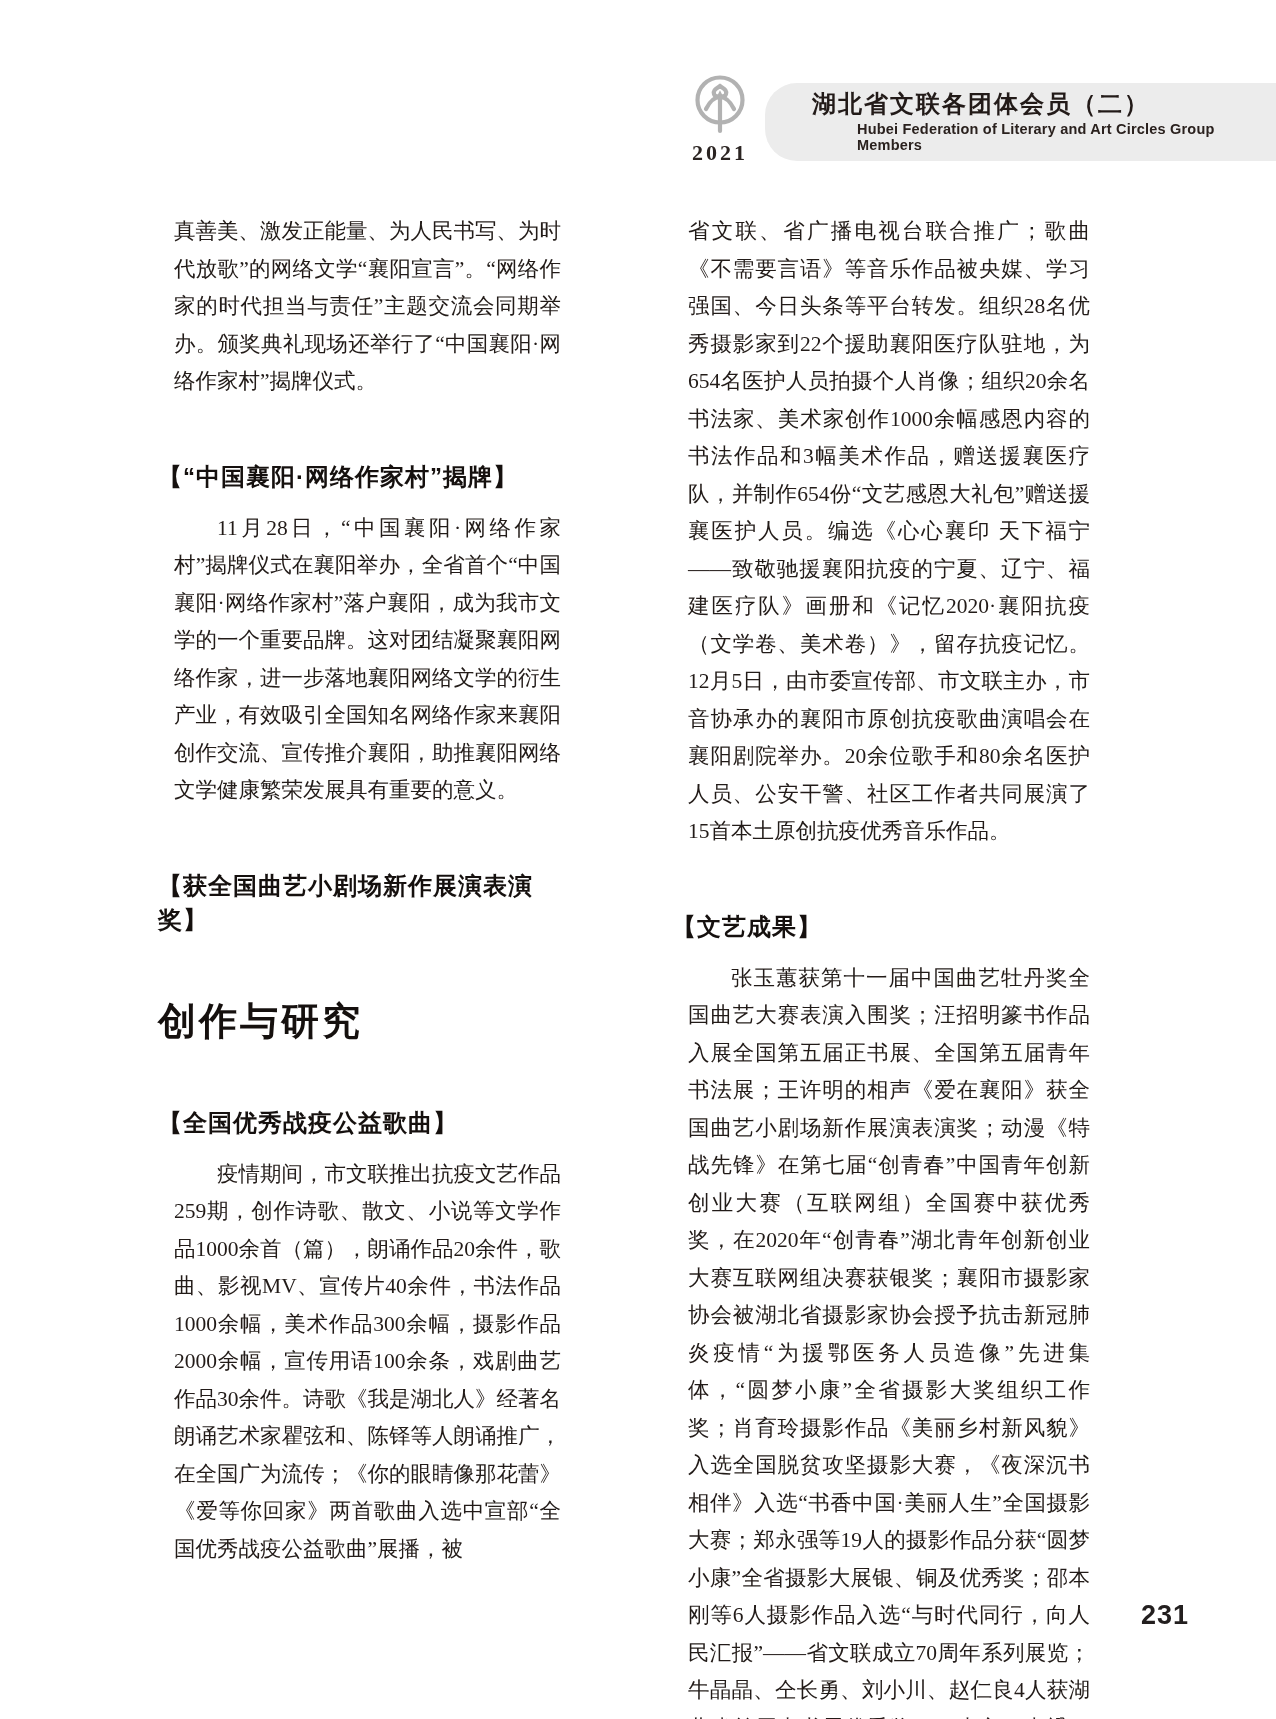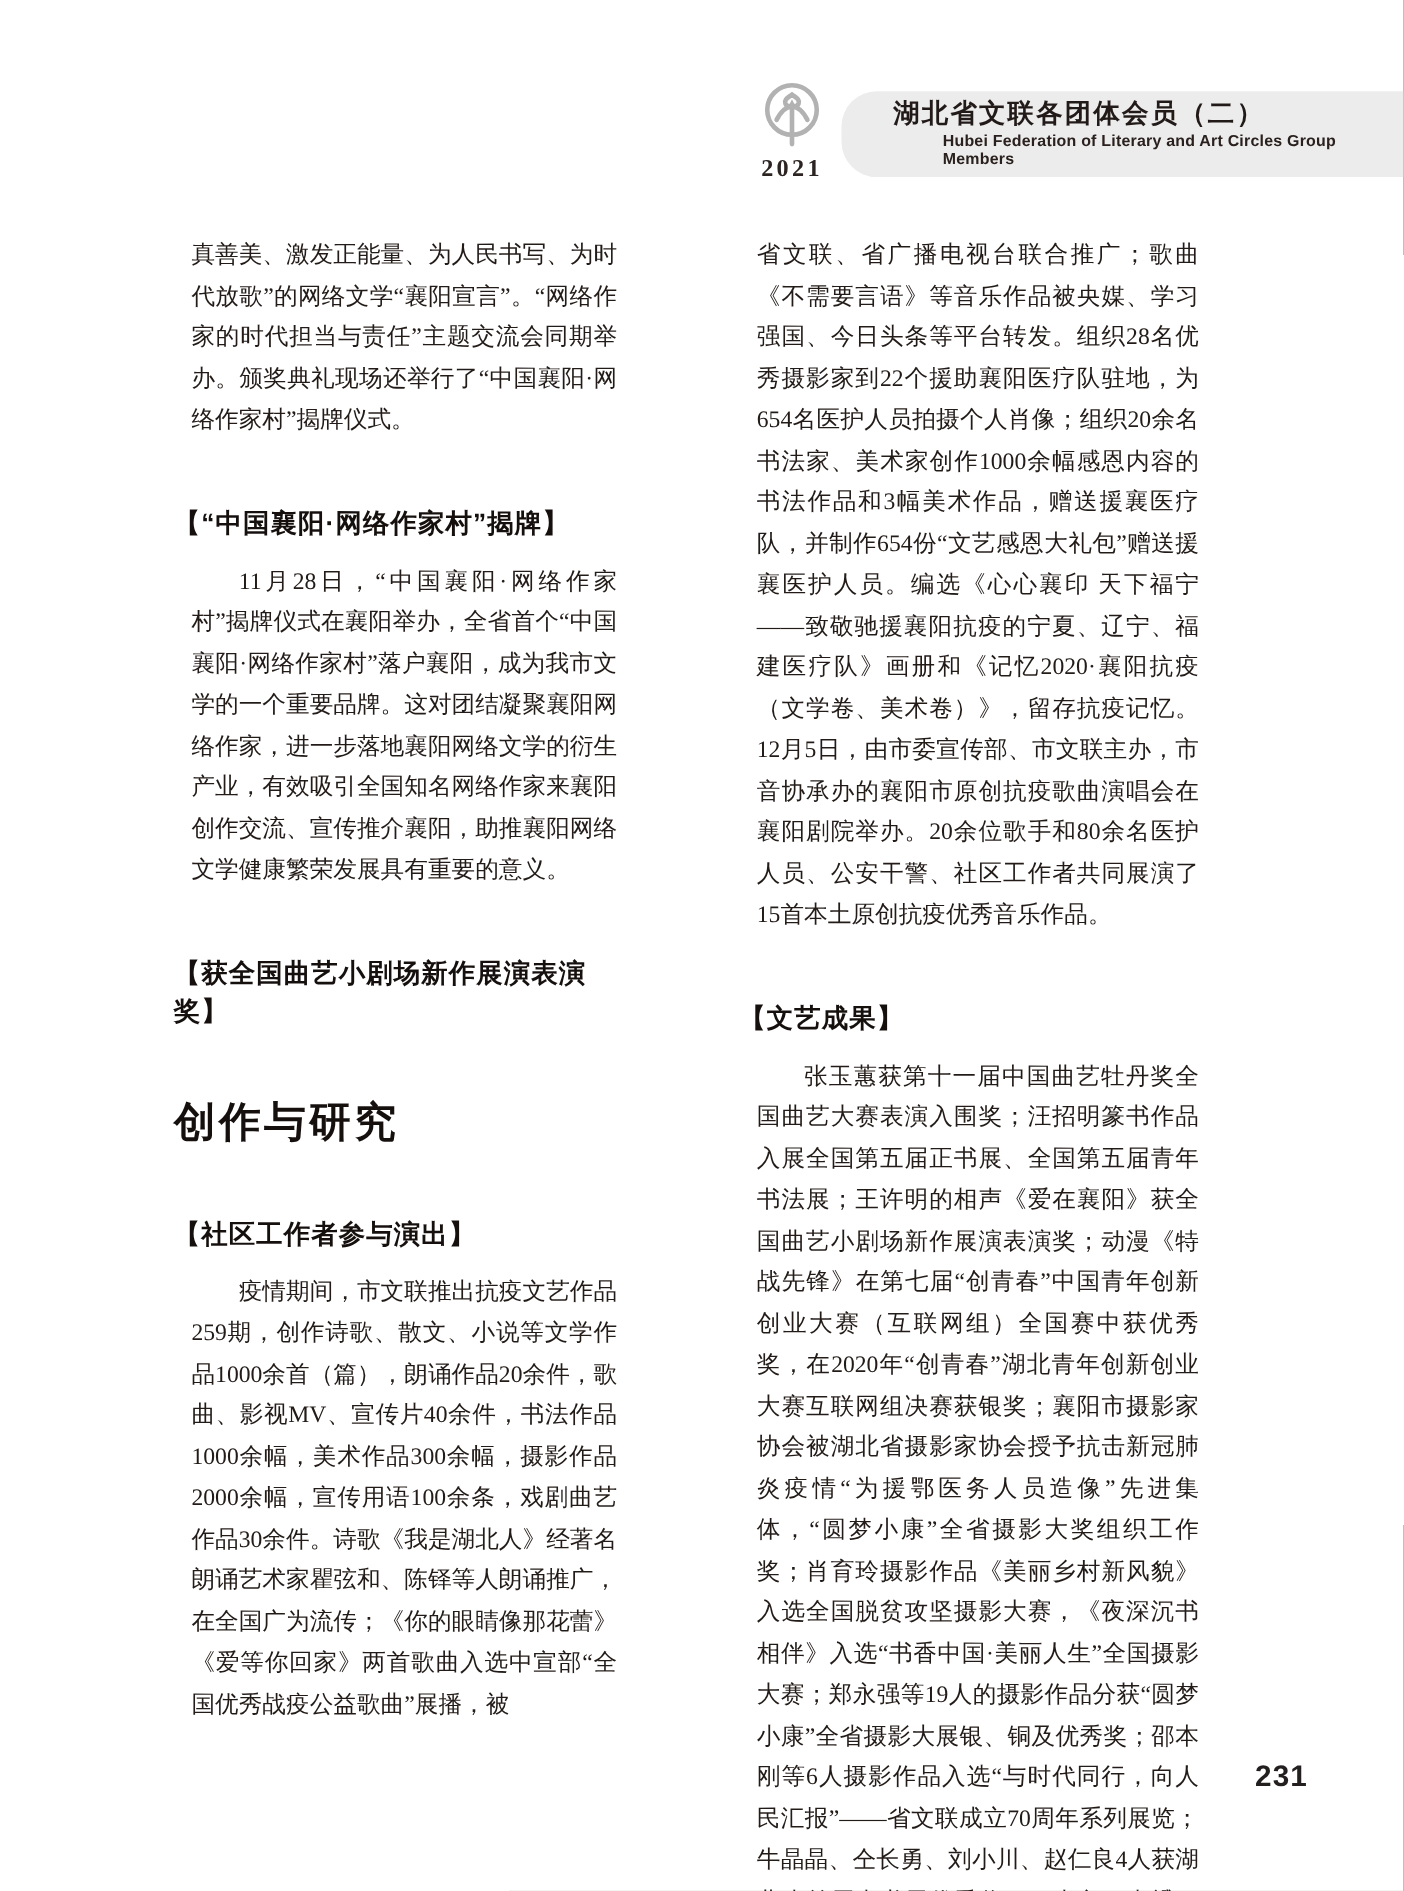--- a/index.html
+++ b/index.html
@@ -81,21 +81,21 @@
   </header>
 
   <main class="columns">
 
     <section class="col col-left">
       <p class="para">真善美、激发正能量、为人民书写、为时代放歌”的网络文学“襄阳宣言”。“网络作家的时代担当与责任”主题交流会同期举办。颁奖典礼现场还举行了“中国襄阳·网络作家村”揭牌仪式。</p>
       <h3 class="subhead">【“中国襄阳·网络作家村”揭牌】</h3>
       <p class="para indent">11月28日，“中国襄阳·网络作家村”揭牌仪式在襄阳举办，全省首个“中国襄阳·网络作家村”落户襄阳，成为我市文学的一个重要品牌。这对团结凝聚襄阳网络作家，进一步落地襄阳网络文学的衍生产业，有效吸引全国知名网络作家来襄阳创作交流、宣传推介襄阳，助推襄阳网络文学健康繁荣发展具有重要的意义。</p>
       <h3 class="subhead">【获全国曲艺小剧场新作展演表演奖】</h3>
       <h2 class="chapter">创作与研究</h2>
-      <h3 class="subhead">【社区工作者参与演出】</h3>
+      <h3 class="subhead">【全国优秀战疫公益歌曲】</h3>
       <p class="para indent">疫情期间，市文联推出抗疫文艺作品259期，创作诗歌、散文、小说等文学作品1000余首（篇），朗诵作品20余件，歌曲、影视MV、宣传片40余件，书法作品1000余幅，美术作品300余幅，摄影作品2000余幅，宣传用语100余条，戏剧曲艺作品30余件。诗歌《我是湖北人》经著名朗诵艺术家瞿弦和、陈铎等人朗诵推广，在全国广为流传；《你的眼睛像那花蕾》《爱等你回家》两首歌曲入选中宣部“全国优秀战疫公益歌曲”展播，被</p>
     </section>
 
     <section class="col col-right">
       <p class="para">省文联、省广播电视台联合推广；歌曲《不需要言语》等音乐作品被央媒、学习强国、今日头条等平台转发。组织28名优秀摄影家到22个援助襄阳医疗队驻地，为654名医护人员拍摄个人肖像；组织20余名书法家、美术家创作1000余幅感恩内容的书法作品和3幅美术作品，赠送援襄医疗队，并制作654份“文艺感恩大礼包”赠送援襄医护人员。编选《心心襄印 天下福宁——致敬驰援襄阳抗疫的宁夏、辽宁、福建医疗队》画册和《记忆2020·襄阳抗疫（文学卷、美术卷）》，留存抗疫记忆。12月5日，由市委宣传部、市文联主办，市音协承办的襄阳市原创抗疫歌曲演唱会在襄阳剧院举办。20余位歌手和80余名医护人员、公安干警、社区工作者共同展演了15首本土原创抗疫优秀音乐作品。</p>
       <h3 class="subhead">【文艺成果】</h3>
       <p class="para indent">张玉蕙获第十一届中国曲艺牡丹奖全国曲艺大赛表演入围奖；汪招明篆书作品入展全国第五届正书展、全国第五届青年书法展；王许明的相声《爱在襄阳》获全国曲艺小剧场新作展演表演奖；动漫《特战先锋》在第七届“创青春”中国青年创新创业大赛（互联网组）全国赛中获优秀奖，在2020年“创青春”湖北青年创新创业大赛互联网组决赛获银奖；襄阳市摄影家协会被湖北省摄影家协会授予抗击新冠肺炎疫情“为援鄂医务人员造像”先进集体，“圆梦小康”全省摄影大奖组织工作奖；肖育玲摄影作品《美丽乡村新风貌》入选全国脱贫攻坚摄影大赛，《夜深沉书相伴》入选“书香中国·美丽人生”全国摄影大赛；郑永强等19人的摄影作品分获“圆梦小康”全省摄影大展银、铜及优秀奖；邵本刚等6人摄影作品入选“与时代同行，向人民汇报”——省文联成立70周年系列展览；牛晶晶、仝长勇、刘小川、赵仁良4人获湖北省首届隶书展优秀奖；丁克文、李赟、牛晶晶、史发军、王曙光5人获湖北省临</p>
     </section>
 
   </main>

